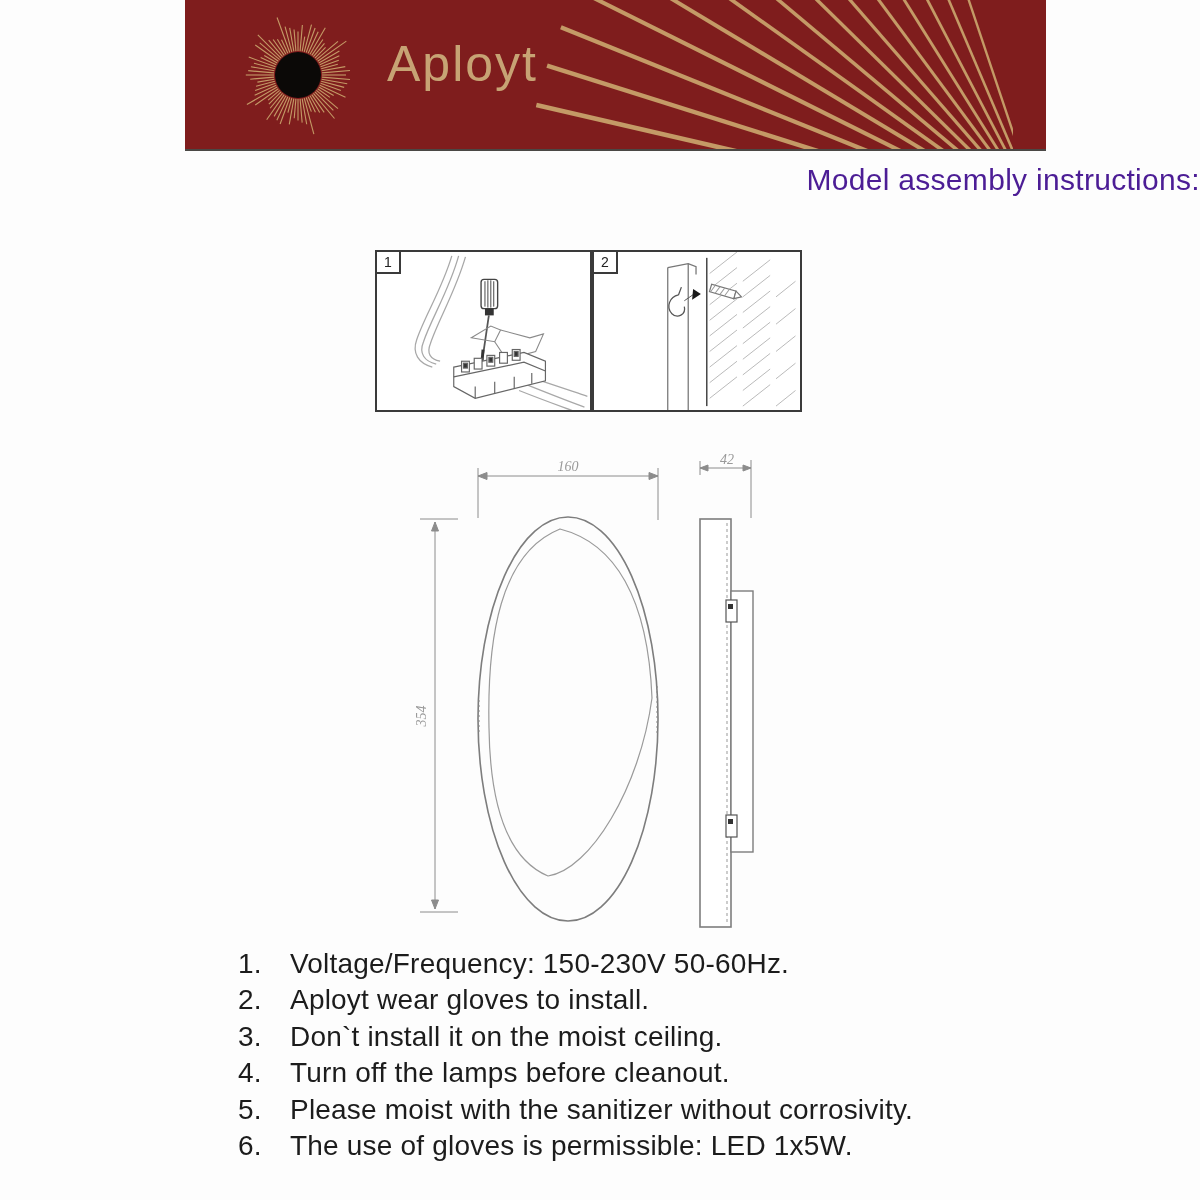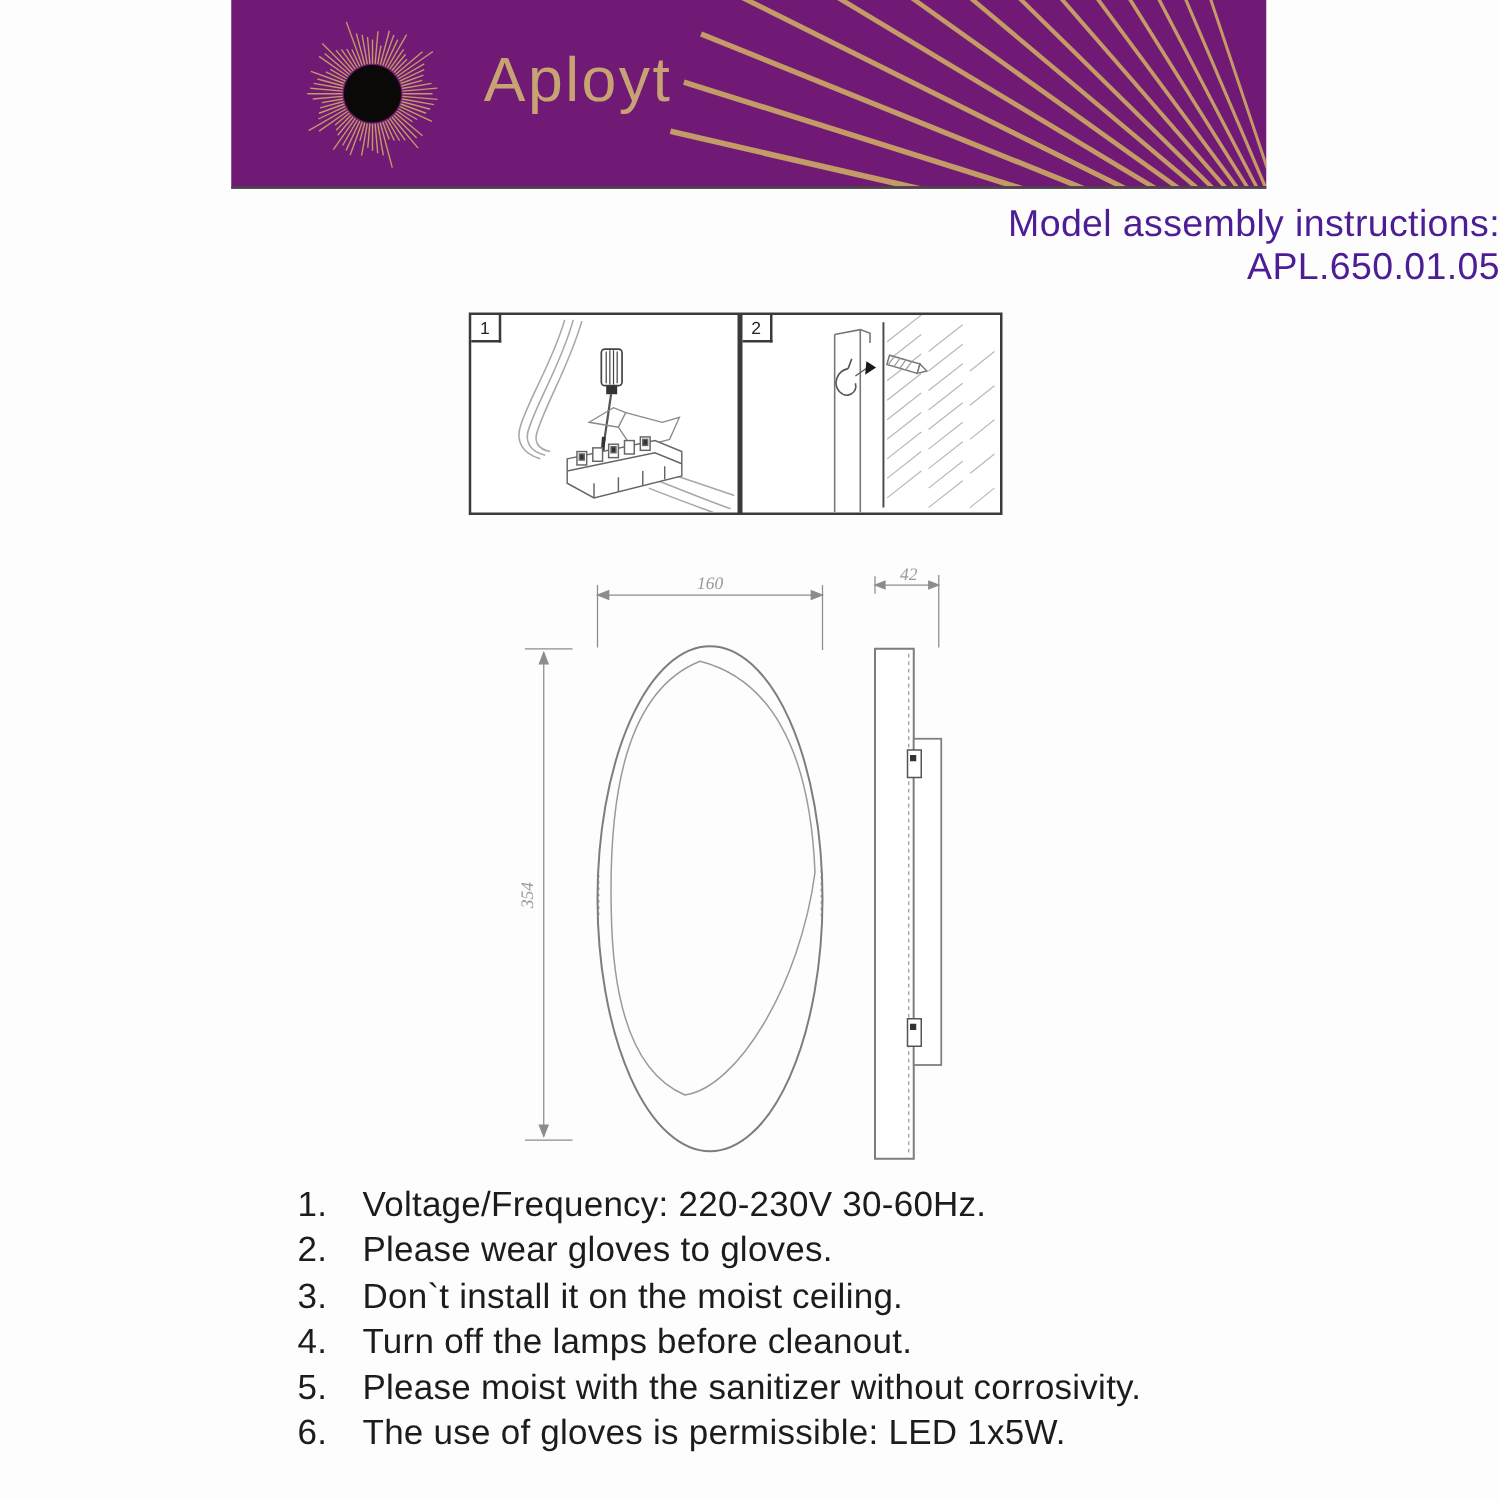--- a/index.html
+++ b/index.html
@@ -1,20 +1,20 @@
 <!DOCTYPE html>
 <html><head>
 <meta charset="utf-8">
 <style>
   html,body{margin:0;padding:0;background:#ffffff;}
   .page{position:relative;width:1200px;height:1200px;background:#fdfdfd;overflow:hidden;
         font-family:"Liberation Sans",sans-serif;}
   
   .banner{position:absolute;left:185px;top:0;width:828px;height:149px;
-          background:#701a75;border-bottom:2px solid #4a4845;overflow:hidden;}
+          background:#7f1d1d;border-bottom:2px solid #4a4845;overflow:hidden;padding-left:33px;}
   .banner svg{position:absolute;left:0;top:0;}
   .brand{position:absolute;left:202px;top:36px;font-size:50px;line-height:56px;
          color:#c7a374;font-weight:400;letter-spacing:2px;}
   
   .title1,.title2{position:absolute;left:0;width:1200px;text-align:right;
                   color:#4c1d95;font-size:30px;font-weight:500;letter-spacing:.3px;}
   .title1{top:163px;}
   .title2{top:197px;}
   
   .step-box{position:absolute;top:250px;height:158px;background:#fff;
@@ -130,21 +130,20 @@
           <line x1="832.5638753168062" y1="181.29369138449155" x2="582.4419825987334" y2="-218.9850100013415" stroke="#c49a66" stroke-width="2.8999999999999995"></line>
           <line x1="835.8360665647183" y1="179.42348000744536" x2="617.8907211177822" y2="-239.2456332526752" stroke="#c49a66" stroke-width="2.7299999999999995"></line>
           <line x1="839.2449058325149" y1="177.81576703428289" x2="654.8198131855776" y2="-256.66252379526895" stroke="#c49a66" stroke-width="2.5599999999999996"></line>
           <line x1="842.7693764925556" y1="176.48046455010245" x2="693.0015786693518" y2="-271.1283007072236" stroke="#c49a66" stroke-width="2.3899999999999997"></line>
         </g>
     </svg>
     <div class="brand">Aployt</div>
   </div>
 
   <div class="title1">Model assembly instructions:</div>
-  <div class="title2">APL.650.01.05</div>
 
   <div class="step-box one">
     <svg width="213" height="158" viewBox="0 0 217 162">
 
       <g stroke="#a8a8a8" stroke-width="1.3" fill="none">
         <path d="M76,4 C66,38 48,66 40,90 C35,104 42,114 56,118"></path>
         <path d="M83,4 C73,40 55,68 47,92 C42,104 48,112 60,115"></path>
         <path d="M90,5 C80,40 62,70 54,94 C50,104 54,110 64,112"></path>
         <path d="M150,135 C175,145 195,153 212,159"></path>
         <path d="M145,142 C170,152 190,159 206,165"></path>
@@ -275,25 +274,25 @@
       <rect x="326" y="152" width="11" height="22" fill="#fff" stroke="#555" stroke-width="1.2"></rect>
       <rect x="328" y="156" width="5" height="5" fill="#333"></rect>
       <rect x="326" y="367" width="11" height="22" fill="#fff" stroke="#555" stroke-width="1.2"></rect>
       <rect x="328" y="371" width="5" height="5" fill="#333"></rect>
     </g>
   </svg>
 
   <div class="instructions">
     <div class="instr-row">
       <span class="instr-num">1.</span>
-      <span class="instr-text">Voltage/Frequency: 220-230V 30-60Hz.</span>
+      <span class="instr-text">Voltage/Frequency: 150-230V 50-60Hz.</span>
     </div>
     <div class="instr-row">
       <span class="instr-num">2.</span>
-      <span class="instr-text">Please wear gloves to gloves.</span>
+      <span class="instr-text">Aployt wear gloves to install.</span>
     </div>
     <div class="instr-row">
       <span class="instr-num">3.</span>
       <span class="instr-text">Don`t install it on the moist ceiling.</span>
     </div>
     <div class="instr-row">
       <span class="instr-num">4.</span>
       <span class="instr-text">Turn off the lamps before cleanout.</span>
     </div>
     <div class="instr-row">

